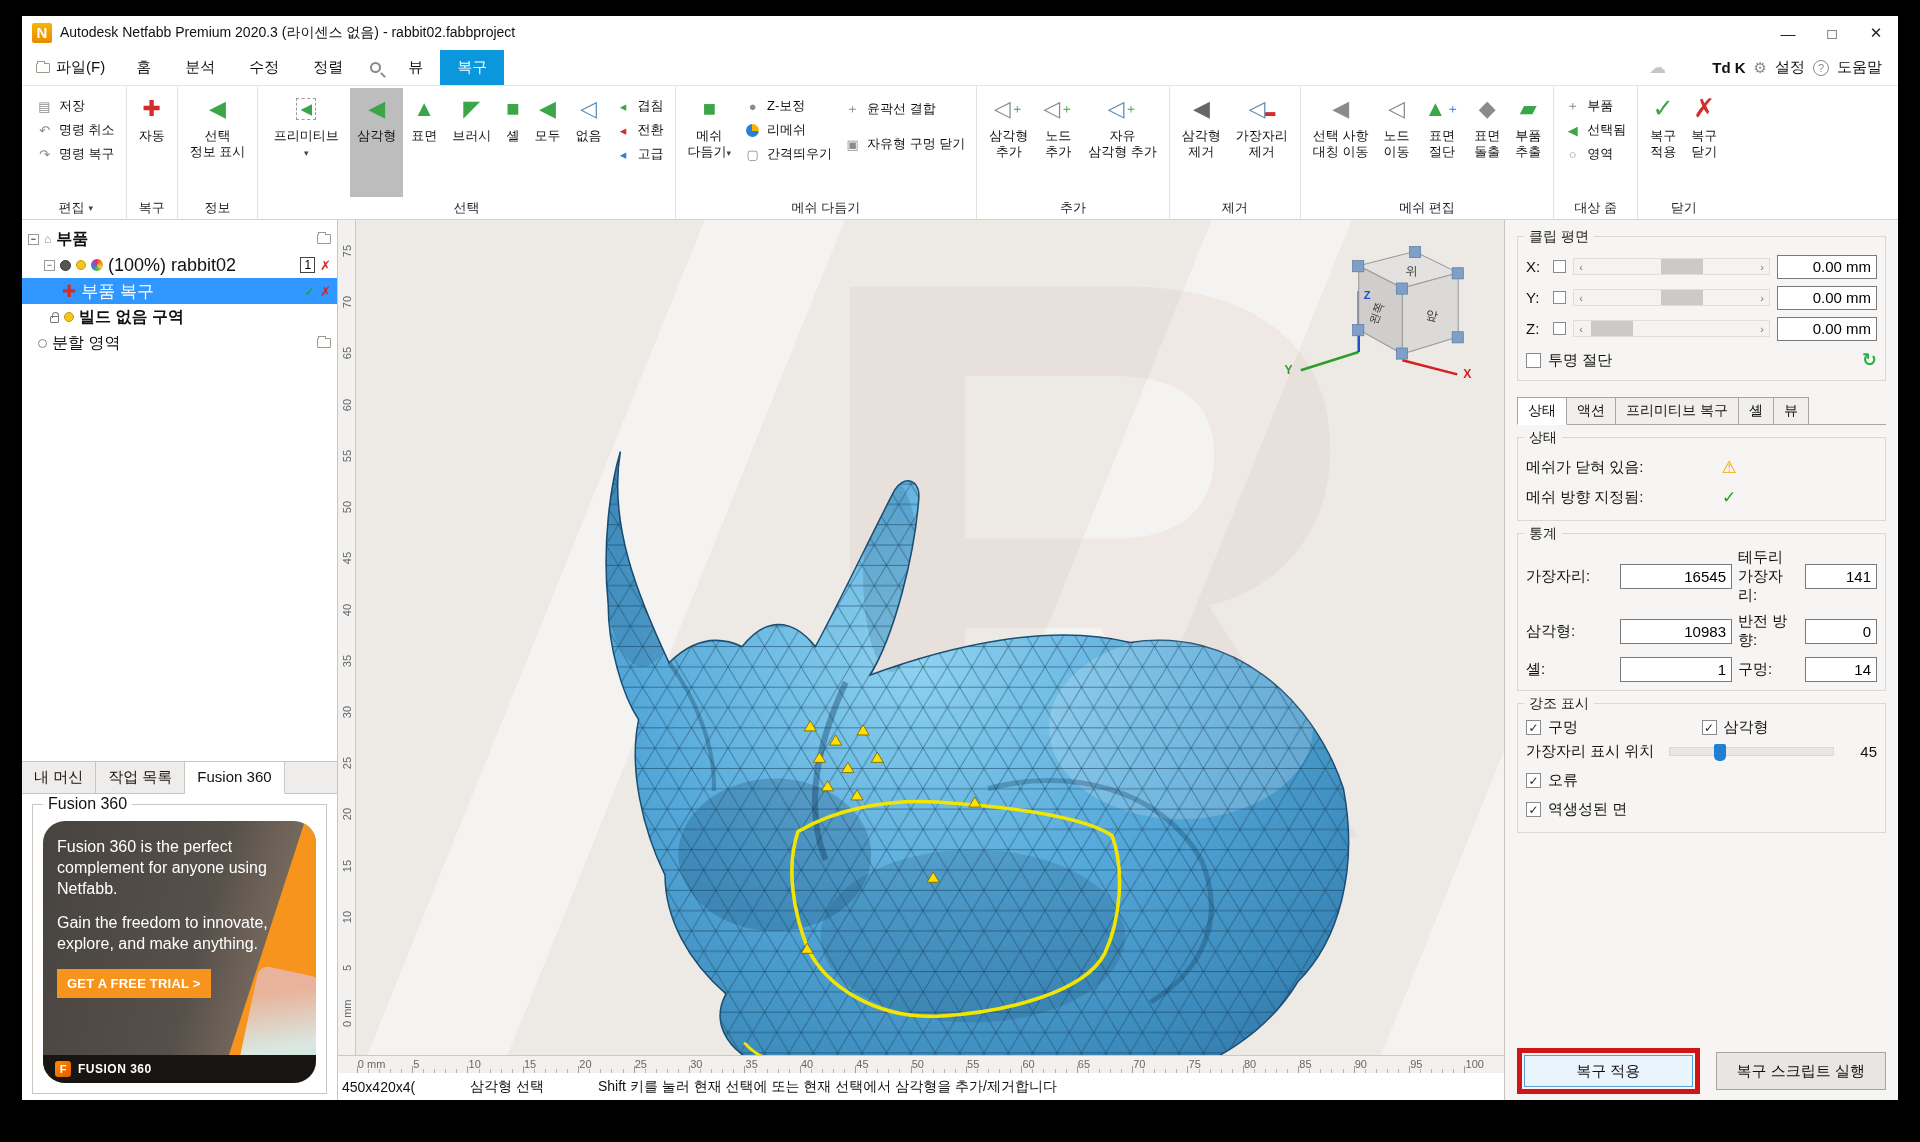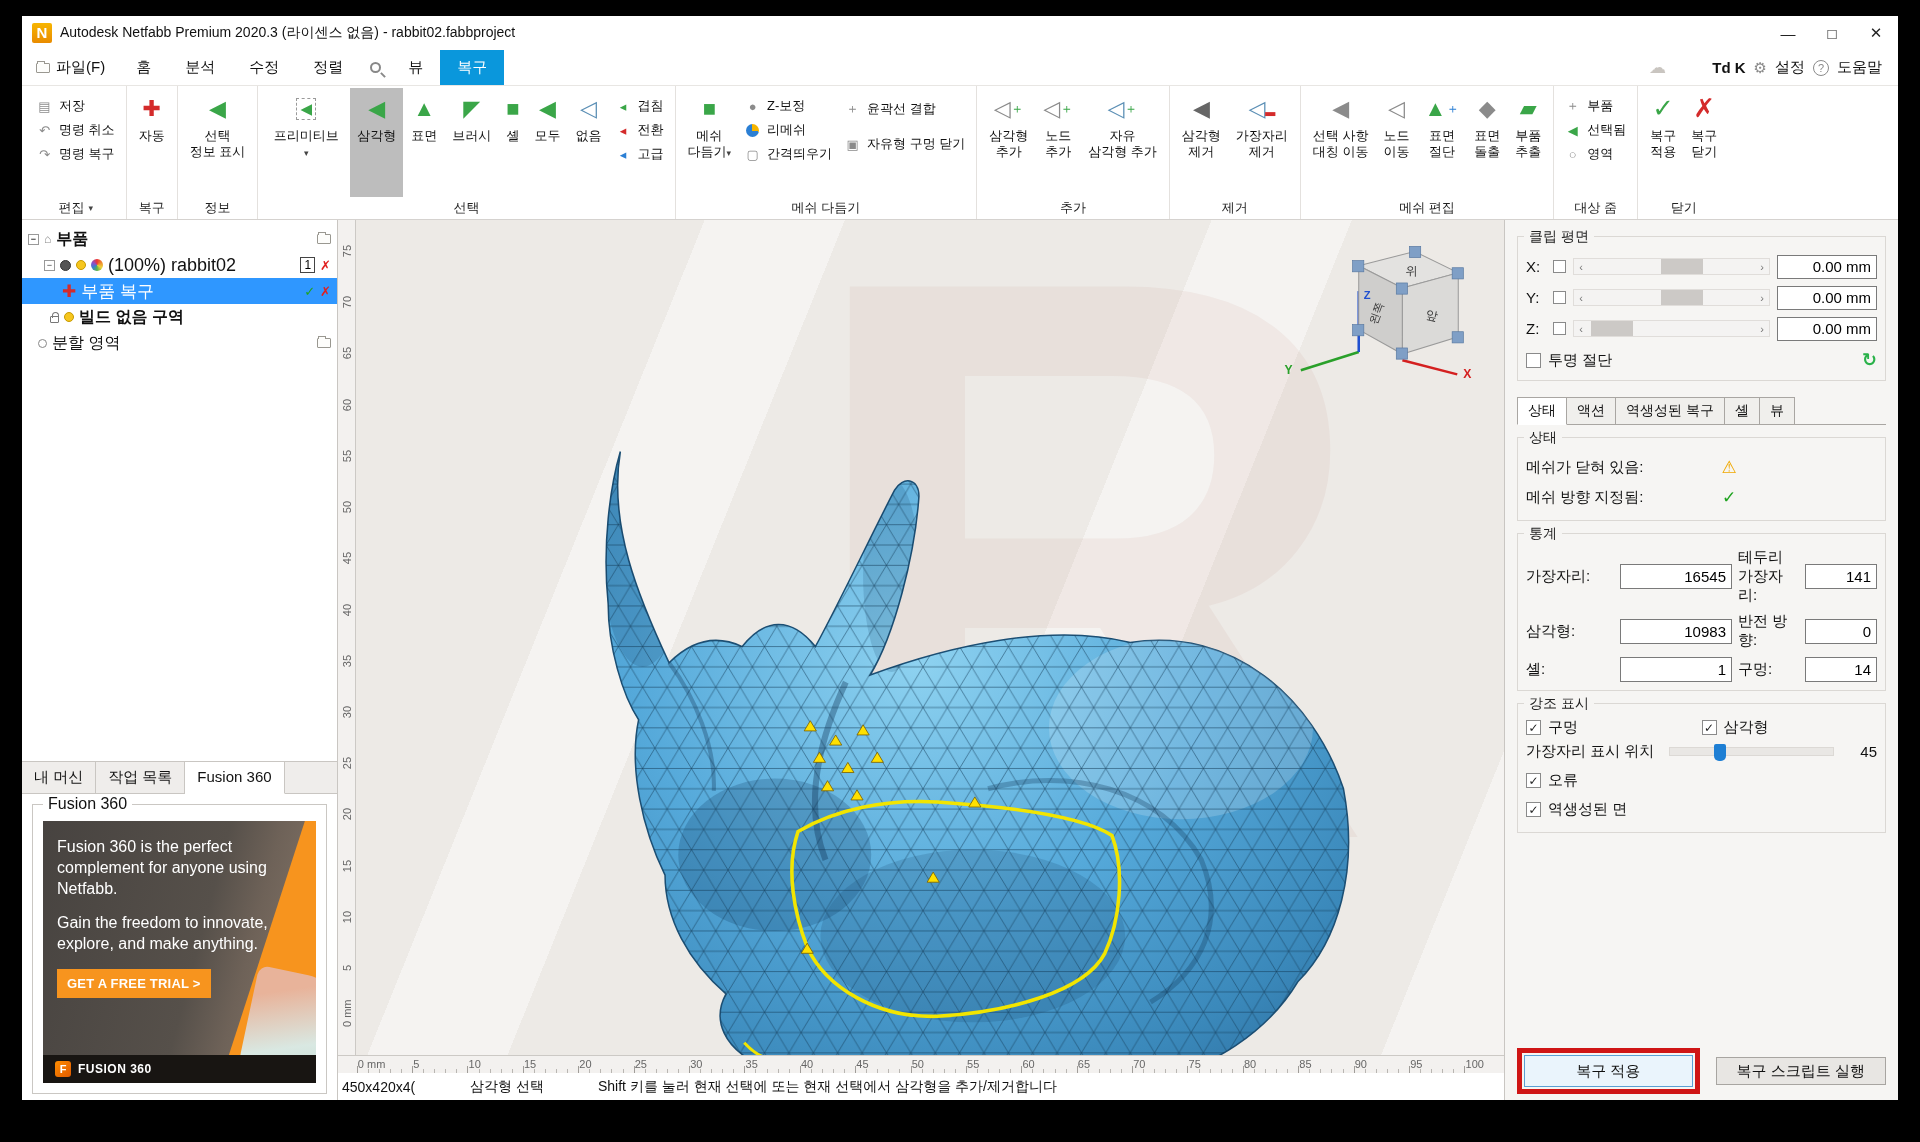--- a/index.html
+++ b/index.html
@@ -63,21 +63,21 @@
   .badge1 { border:1px solid #444; background:#fff; color:#000; font-size:12px; padding:0 3px; line-height:14px; margin-left:auto; }
   .redx { color:#e02020; font-size:13px; font-weight:bold; }
   .greenck { color:#1fa31f; font-size:13px; font-weight:bold; }
 
   .left-tabs { display:flex; border-top:1px solid #c9c6c2; border-bottom:1px solid #c9c6c2; background:#efedeb; flex:0 0 auto; }
   .left-tab { padding:6px 12px; font-size:15px; border-right:1px solid #c9c6c2; background:#efedeb; }
   .left-tab.active { background:#fff; border-bottom:1px solid #fff; margin-bottom:-1px; }
 
   .fusion-box { margin:10px 10px 6px; border:1px solid #cac7c3; position:relative; padding:16px 10px 10px; flex:0 0 auto; }
   .fusion-box-title { position:absolute; top:-10px; left:10px; background:#fff; padding:0 5px; font-size:16px; }
-  .ad { position:relative; background:linear-gradient(105deg,#474340 0%,#56504a 55%,#6e6258 70%,#8d7d6e 100%); color:#fff; padding:16px 14px 12px; height:262px; overflow:hidden; }
+  .ad { position:relative; background:linear-gradient(105deg,#474340 0%,#56504a 55%,#6e6258 70%,#8d7d6e 100%); color:#fff; padding:16px 14px 12px; height:262px; overflow:hidden;border-radius:22px; }
   .ad-stripe { position:absolute; top:-20px; right:-60px; width:120px; height:360px; background:#f7941e; transform:rotate(18deg); }
   .ad-hand { position:absolute; bottom:-10px; right:-20px; width:90px; height:120px; background:linear-gradient(160deg,#e8b39a 20%,#d9e8e2 60%,#bcd8cf 100%); transform:rotate(12deg); border-radius:10px 40px 0 30px; }
   .ad p { font-size:16px; line-height:1.3; margin-bottom:14px; position:relative; z-index:2; max-width:215px; }
   .ad-cta { position:relative; z-index:2; display:inline-block; background:#f7941e; color:#fff; font-size:13px; font-weight:bold; padding:7px 10px; letter-spacing:.2px; }
   .ad-logobar { position:absolute; z-index:2; left:0; right:0; bottom:0; background:#181512; display:flex; align-items:center; gap:7px; padding:6px 12px; }
   .ad-f { width:16px; height:16px; background:linear-gradient(135deg,#ff8d00,#e05a00); border-radius:3px; color:#fff; font-size:11px; font-weight:bold; display:flex; align-items:center; justify-content:center; }
   .ad-logotext { color:#fff; font-size:12px; font-weight:bold; letter-spacing:.5px; }
   .fusion-get-row { padding:10px 12px 12px; }
   .fusion-get { width:150px; height:34px; background:#fdfdfd; border:1px solid #9a9a9a; font-size:16px; display:flex; align-items:center; justify-content:center; }
 
@@ -137,21 +137,21 @@
   .hl-cols { display:flex; }
   .hl-col { flex:1; display:flex; align-items:center; gap:7px; }
   .slider { flex:1; height:9px; background:#e9e7e4; border:1px solid #dcd9d5; position:relative; margin:0 8px; }
   .slider-thumb { position:absolute; top:-4px; width:12px; height:17px; background:#1e7fd4; border-radius:2px 2px 5px 5px; }
   .slider-val { width:28px; text-align:right; font-size:15px; }
 
   .rp-spacer { flex:1; }
   .rp-buttons { display:flex; gap:16px; align-items:center; }
   .red-box { border:5px solid #cf1515; padding:2px; flex:1; }
   .btn-apply { width:100%; height:32px; background:#eaf4fc; border:1px solid #5a9fd4; font-size:15px; display:flex; align-items:center; justify-content:center; }
-  .btn-script { flex:1; height:28px; background:#e8e6e3; border:1px solid #a8a5a1; font-size:15px; display:flex; align-items:center; justify-content:center; }
+  .btn-script { flex:1; height:38px; background:#e8e6e3; border:1px solid #a8a5a1; font-size:15px; display:flex; align-items:center; justify-content:center; }
 </style>
 </head>
 <body>
 
 <div class="window">
 
   <div class="titlebar">
     <div class="nlogo">N</div>
     <div class="title-text">Autodesk Netfabb Premium 2020.3 (라이센스 없음) - rabbit02.fabbproject</div>
     <div class="win-controls">
@@ -686,21 +686,21 @@
         <div class="clip-foot">
           <span class="cb"></span>
           <span>투명 절단</span>
           <span class="refresh">↻</span>
         </div>
       </div>
 
       <div class="rtabs">
         <div class="rtab active">상태</div>
         <div class="rtab">액션</div>
-        <div class="rtab">역생성된 복구</div>
+        <div class="rtab">프리미티브 복구</div>
         <div class="rtab">셸</div>
         <div class="rtab">뷰</div>
         <div class="rtab-filler"></div>
       </div>
 
       <div class="group">
         <div class="gtitle">상태</div>
         <div class="stat-row">
           <span style="flex:1;">메쉬가 닫혀 있음:</span>
           <span class="stat-icon warn">⚠</span>

